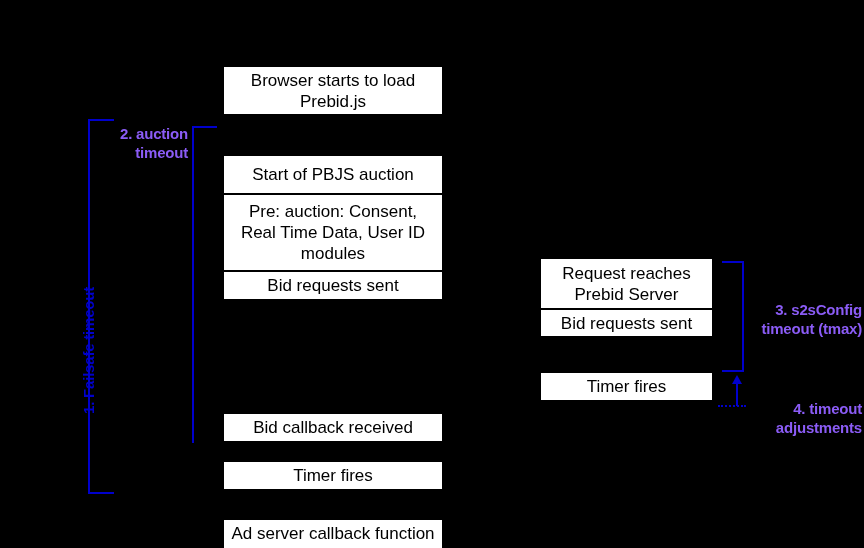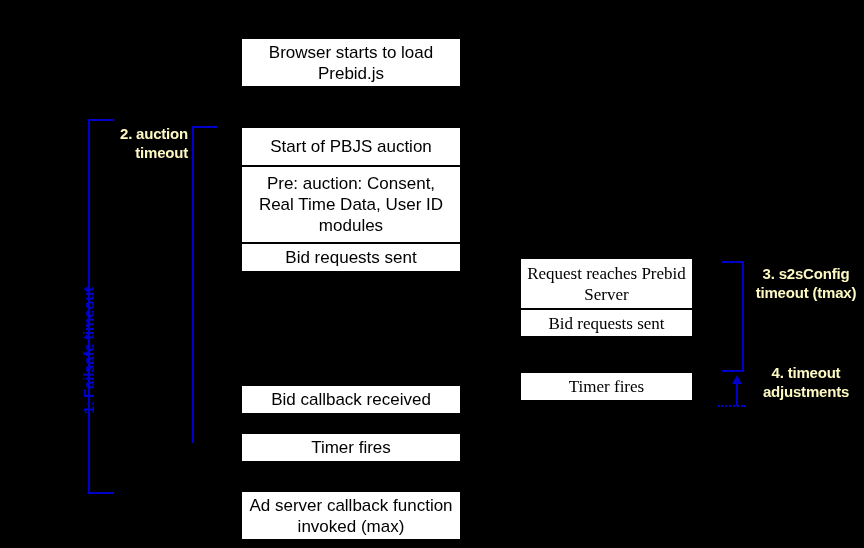--- a/index.html
+++ b/index.html
@@ -35,37 +35,37 @@
     justify-content: center;
     text-align: center;
     font-family: "Liberation Sans", sans-serif;
     font-size: 17px;
     line-height: 21px;
     letter-spacing: 0px;
     padding: 2px 6px;
   }
 
   
-  .col-left { left: 241px; width: 220px; }
+  .col-left { left: 223px; width: 220px; margin-top: 28px; }
   
-  .col-right { left: 520px; width: 173px; font-family: Liberation Serif, serif; }
+  .col-right { left: 540px; width: 173px; }
 
   
   .blue-label {
     position: absolute;
-    color: #fef9c3;
+    color: #8b5cf6;
     font-family: "Liberation Sans", sans-serif;
     font-size: 15px;
     font-weight: bold;
     line-height: 19px;
     letter-spacing: -0.2px;
     white-space: pre-line;
   }
   .blue-label.right-align { text-align: right; }
-  .blue-label.left-align  { text-align: center; }
+  .blue-label.left-align  { text-align: right; margin-top: 36px; }
 
   .vert-label {
     position: absolute;
     color: #0000cc;
     font-family: "Liberation Sans", sans-serif;
     font-size: 15px;
     font-weight: bold;
     letter-spacing: -0.2px;
     transform-origin: 0 0;
     transform: rotate(-90deg);

